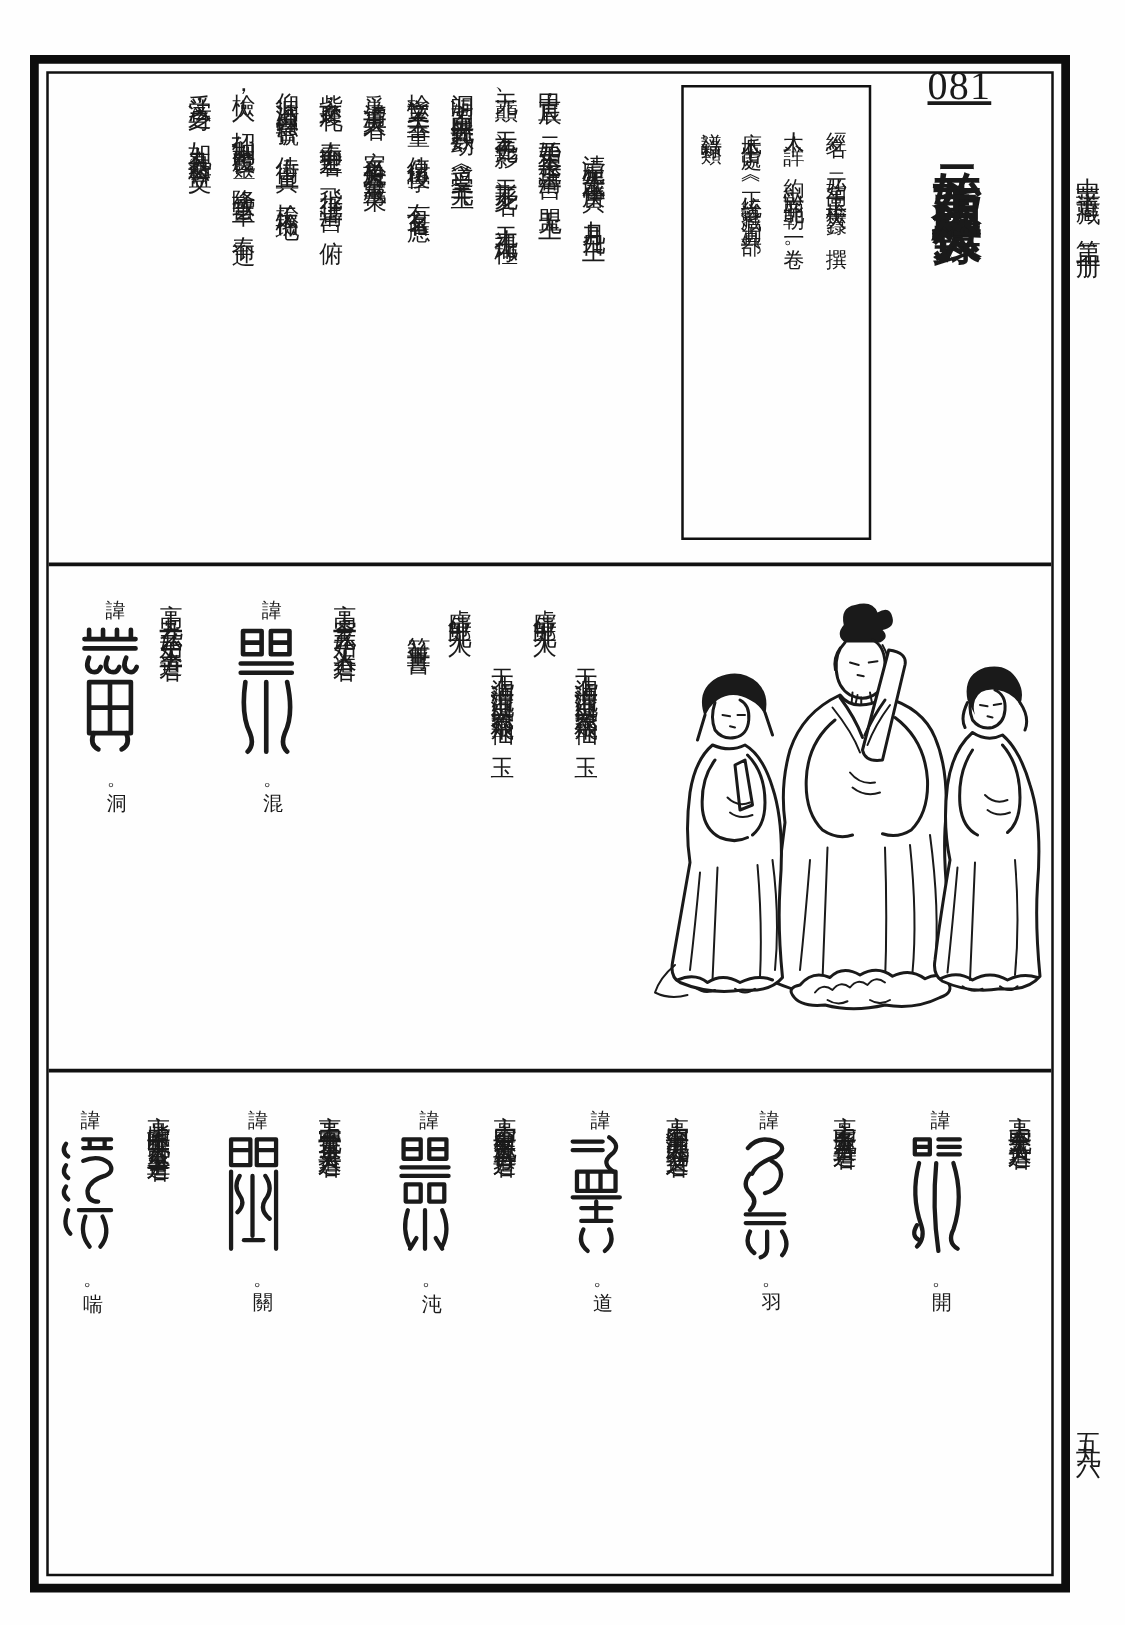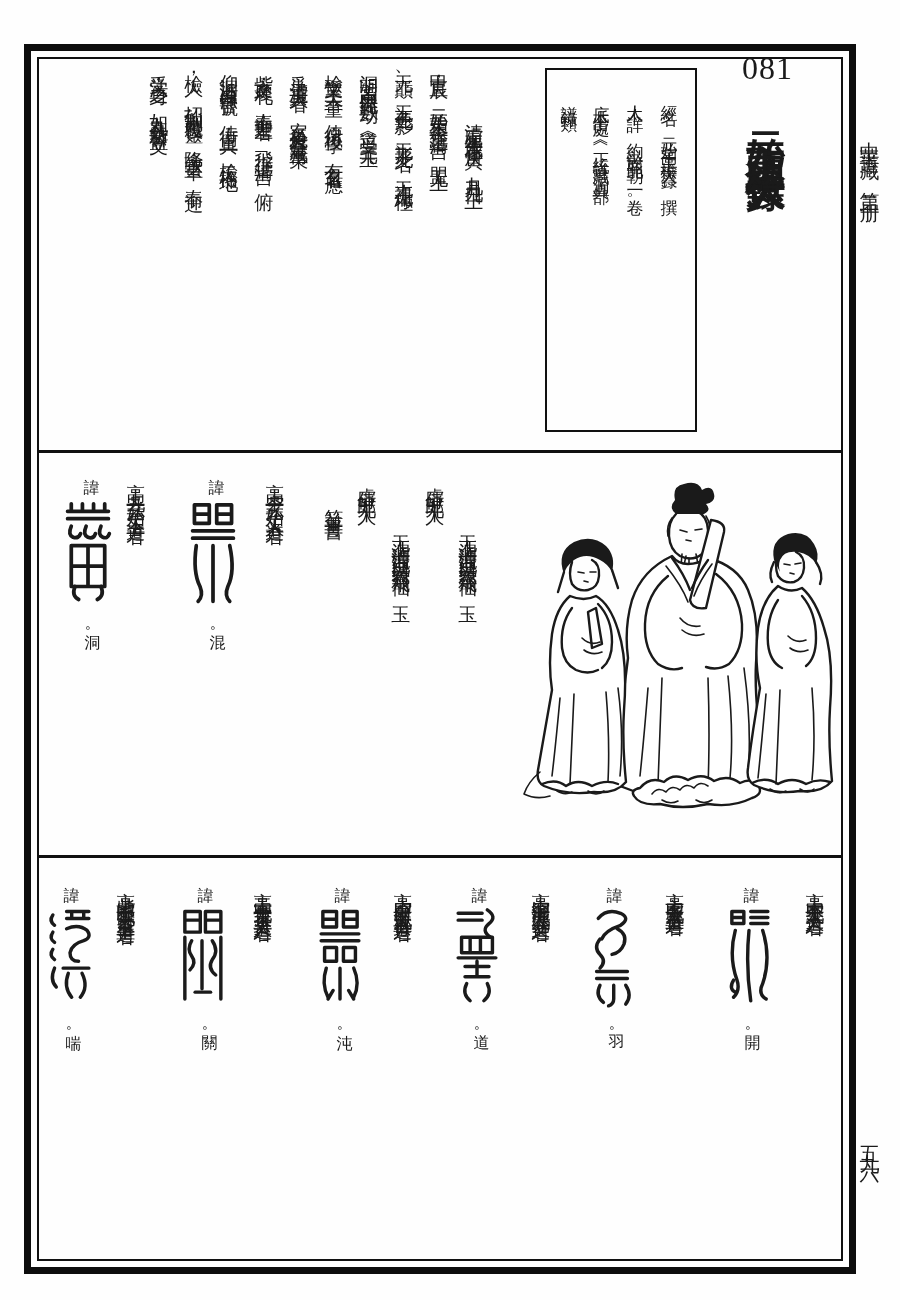--- a/index.html
+++ b/index.html
@@ -7,21 +7,21 @@
        font-family:"Liberation Serif","DejaVu Serif",serif;color:#1a1a1a;}
   .page{position:absolute;inset:0;background:#fefefe;}
   .frame-outer{position:absolute;left:24px;top:44px;width:832px;height:1230px;
        border:7px solid #0d0d0d;box-sizing:border-box;}
   .frame-inner{position:absolute;left:37px;top:57px;width:806px;height:1204px;
        border:2px solid #111;box-sizing:border-box;}
   .hrule{position:absolute;left:39px;width:802px;height:3px;background:#111;}
   .vcol{position:absolute;writing-mode:vertical-rl;white-space:nowrap;line-height:1.15;}
   .margin-label{font-size:20px;letter-spacing:6px;}
   .pagenum{font-size:20px;letter-spacing:8px;}
-  .doc-num{position:absolute;font-size:32px;letter-spacing:1px;}
+  .doc-num{position:absolute;font-size:32px;letter-spacing:1px;text-decoration:underline;}
   .doc-title{font-size:40px;font-weight:bold;letter-spacing:6px;}
   .abs-box{position:absolute;left:545px;top:68px;width:152px;height:364px;
        border:2.5px solid #111;box-sizing:border-box;}
   .box-col{font-size:17px;letter-spacing:5px;}
   .body-col{font-size:19px;letter-spacing:3.8px;}
   .mid-col{font-size:19px;letter-spacing:4px;}
   .deity-name{font-size:19px;letter-spacing:5px;}
   .bot-name{font-size:19px;letter-spacing:3px;}
   .hui{font-size:16px;letter-spacing:2px;}
   .reading{font-size:16px;letter-spacing:2px;}

